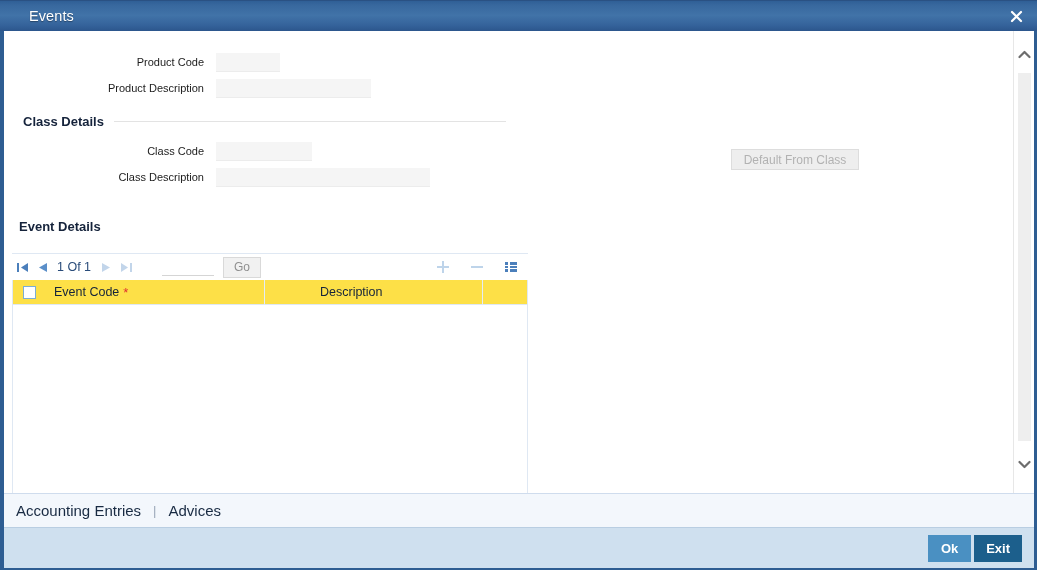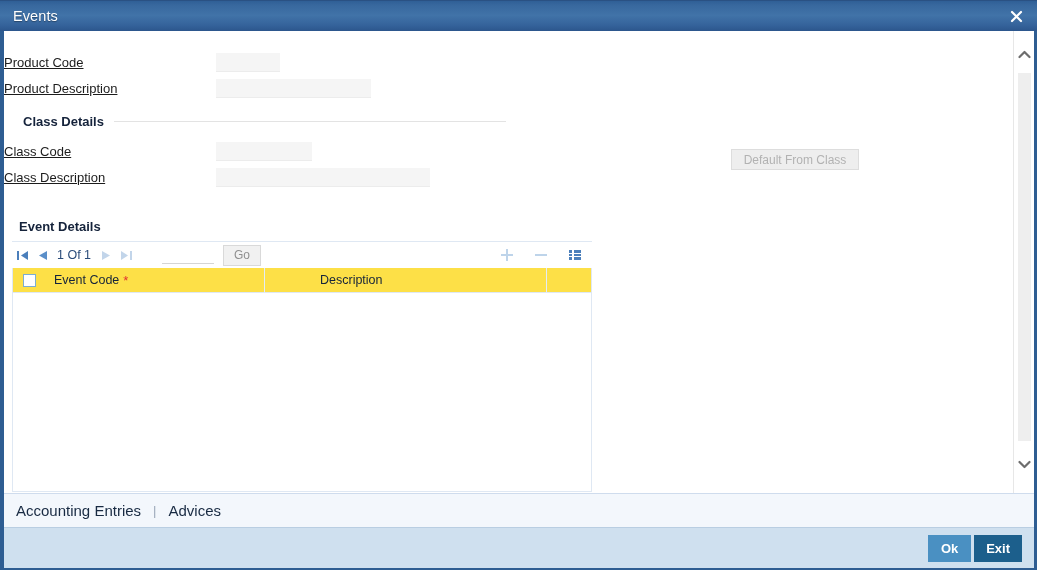--- a/index.html
+++ b/index.html
@@ -26,21 +26,21 @@
     position: relative;
     height: 31px;
     margin-left: -4px;
     margin-right: -3px;
     background: linear-gradient(to bottom, #2f5f96 0%, #38689e 14%, #4173a8 48%, #35639b 80%, #2c568c 100%);
     border-top: 1px solid #2a5183;
     display: flex;
     align-items: center;
   }
   #titlebar .title-text {
-    margin-left: 13px;
+    margin-left: 29px;
     color: #ffffff;
     font-size: 14.5px;
     letter-spacing: .1px;
     text-shadow: 0 1px 1px rgba(0,0,0,.35);
   }
   #close-btn {
     position: absolute;
     right: 11px; top: 50%;
     transform: translateY(-50%);
     width: 20px; height: 20px;
@@ -85,25 +85,25 @@
   }
 
   
   .form-row {
     display: flex;
     align-items: center;
     height: 26px;
   }
   .form-label {
     width: 212px;
+    text-align: right;
     padding-right: 12px;
-    font-size: 13px;
+    font-size: 11px;
     color: #1c1c1c;
     white-space: nowrap;
-    text-decoration: underline;
   }
   .field {
     height: 19px;
     background: #f5f5f5;
     border: none;
     border-bottom: 1px solid #ececec;
     outline: none;
     font-family: "Liberation Sans", sans-serif;
     font-size: 12px;
     padding: 0 4px;
@@ -159,23 +159,23 @@
 
   
   #event-details-head {
     margin-top: 29px;
     padding-left: 15px;
     align-items: flex-end;
   }
   #event-details-head .section-title { font-size: 13px; }
 
   #grid-wrap {
-    margin-top: 7px;
+    margin-top: 19px;
     margin-left: 8px;
-    width: 580px;
+    width: 516px;
   }
 
   
   #grid-toolbar {
     position: relative;
     height: 27px;
     display: flex;
     align-items: center;
     border-top: 1px solid #dfe8f3;
     background: #ffffff;

